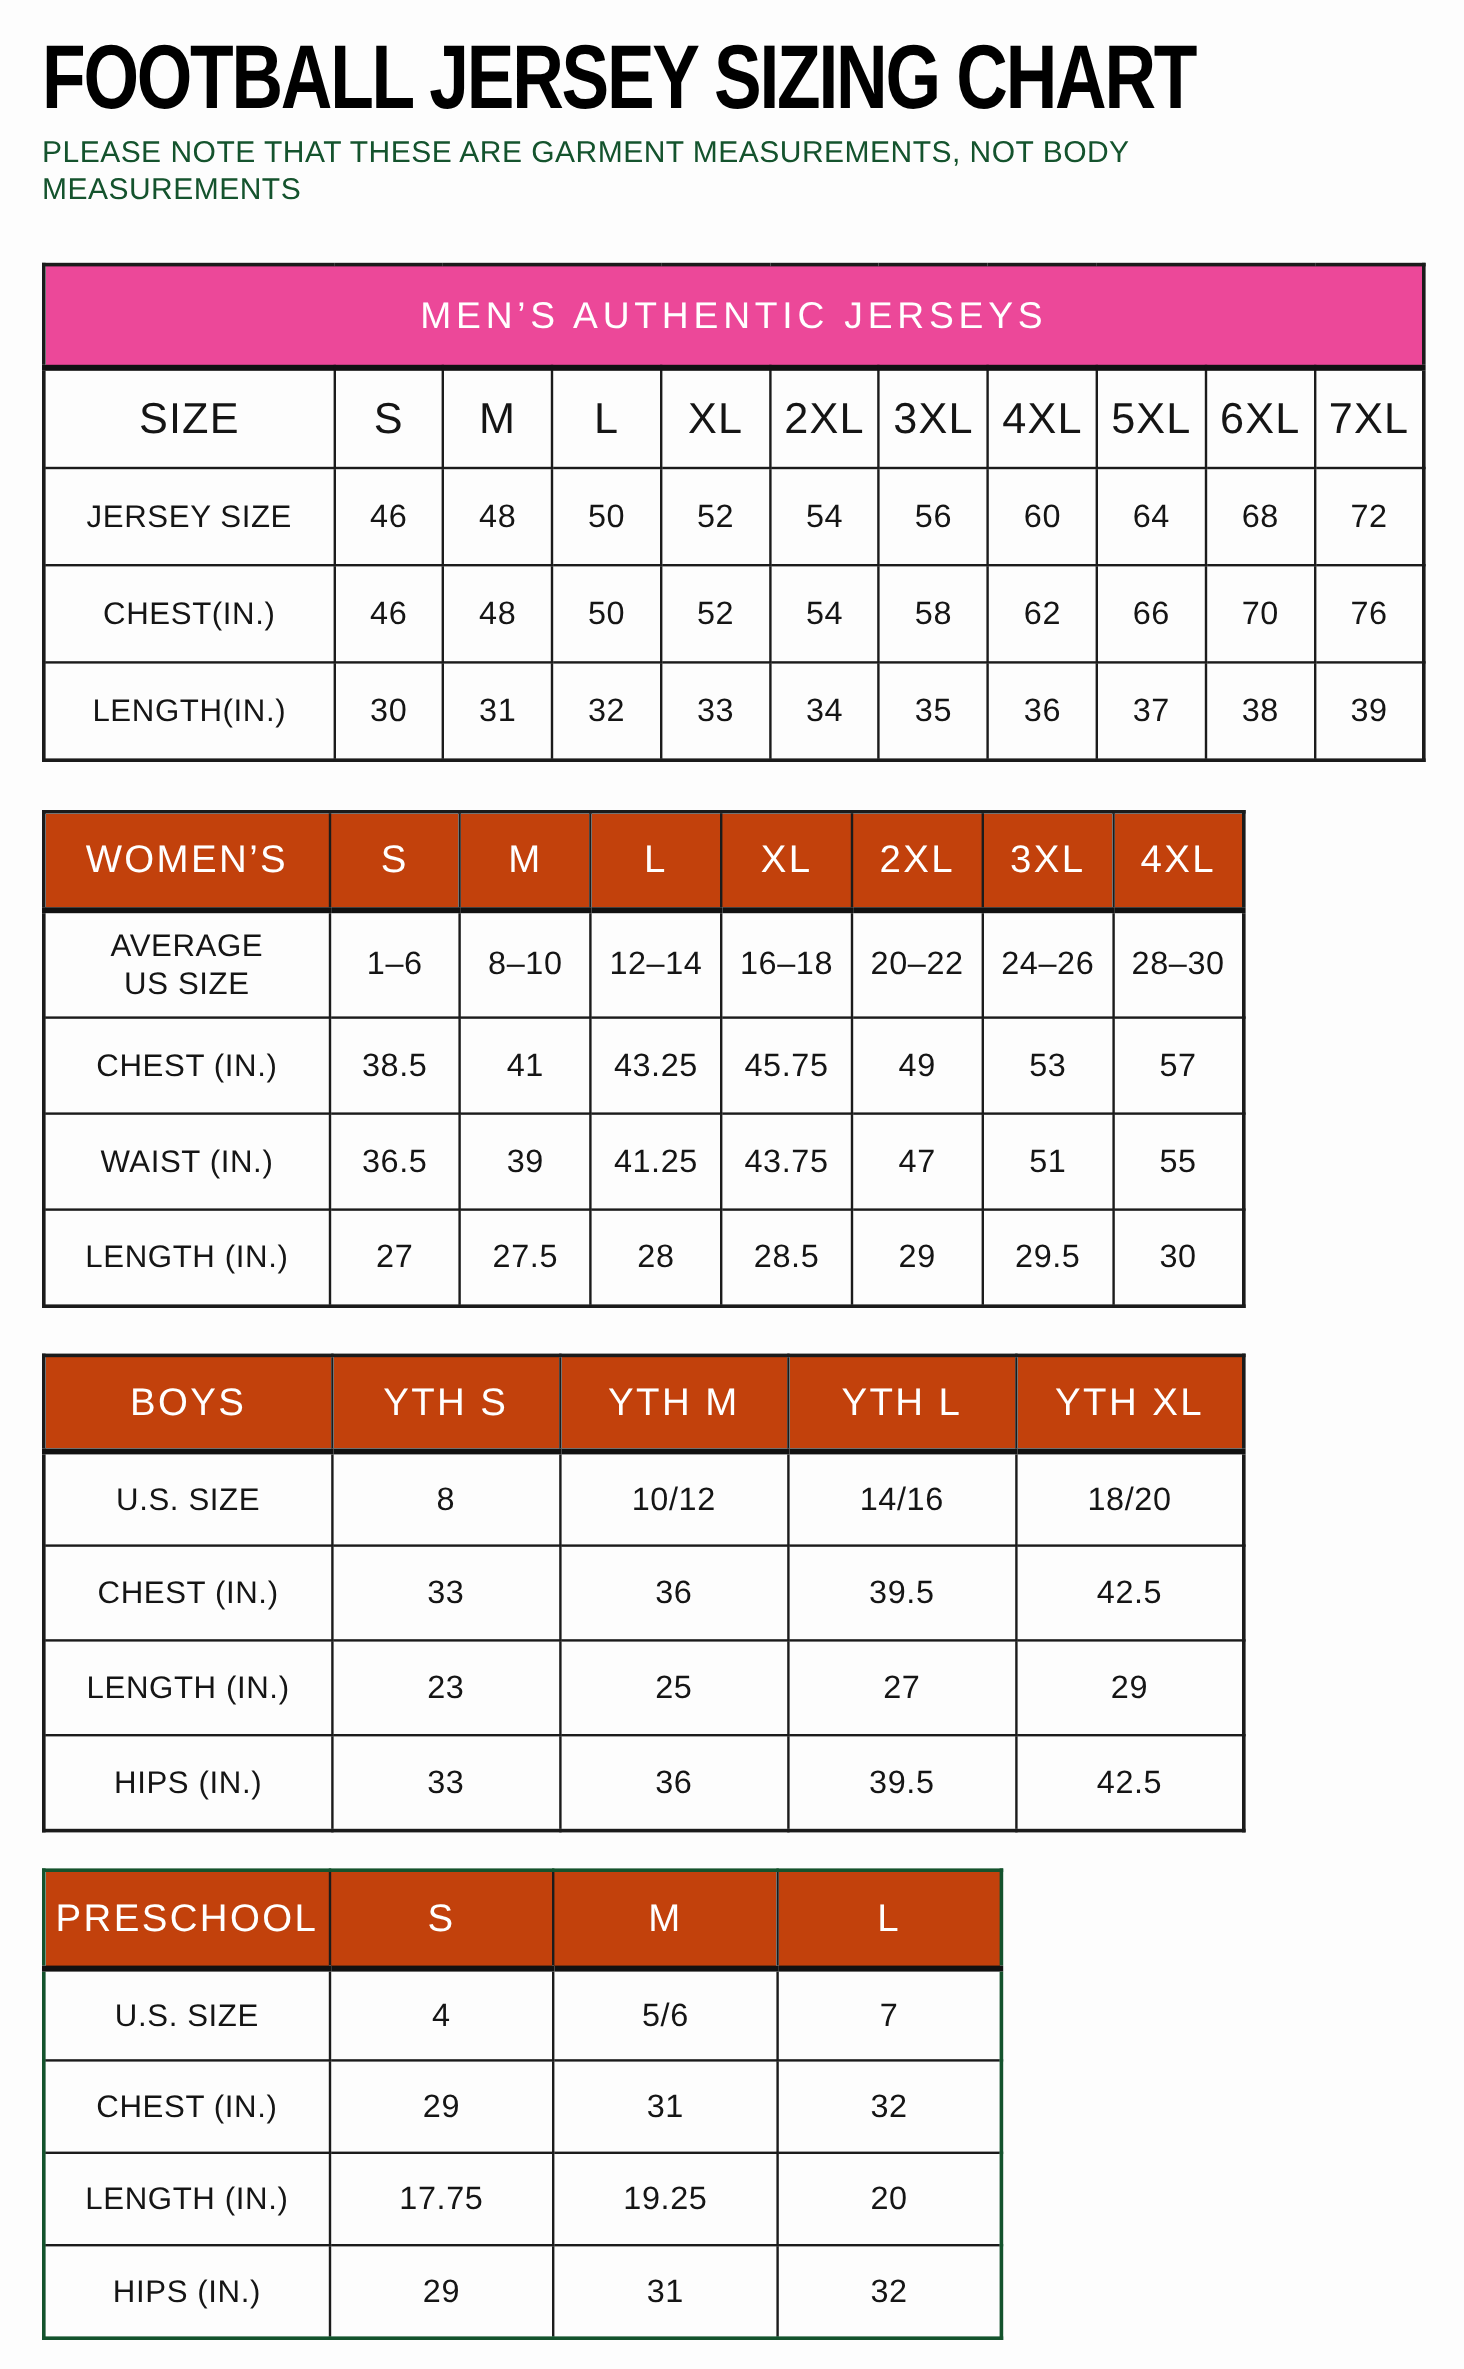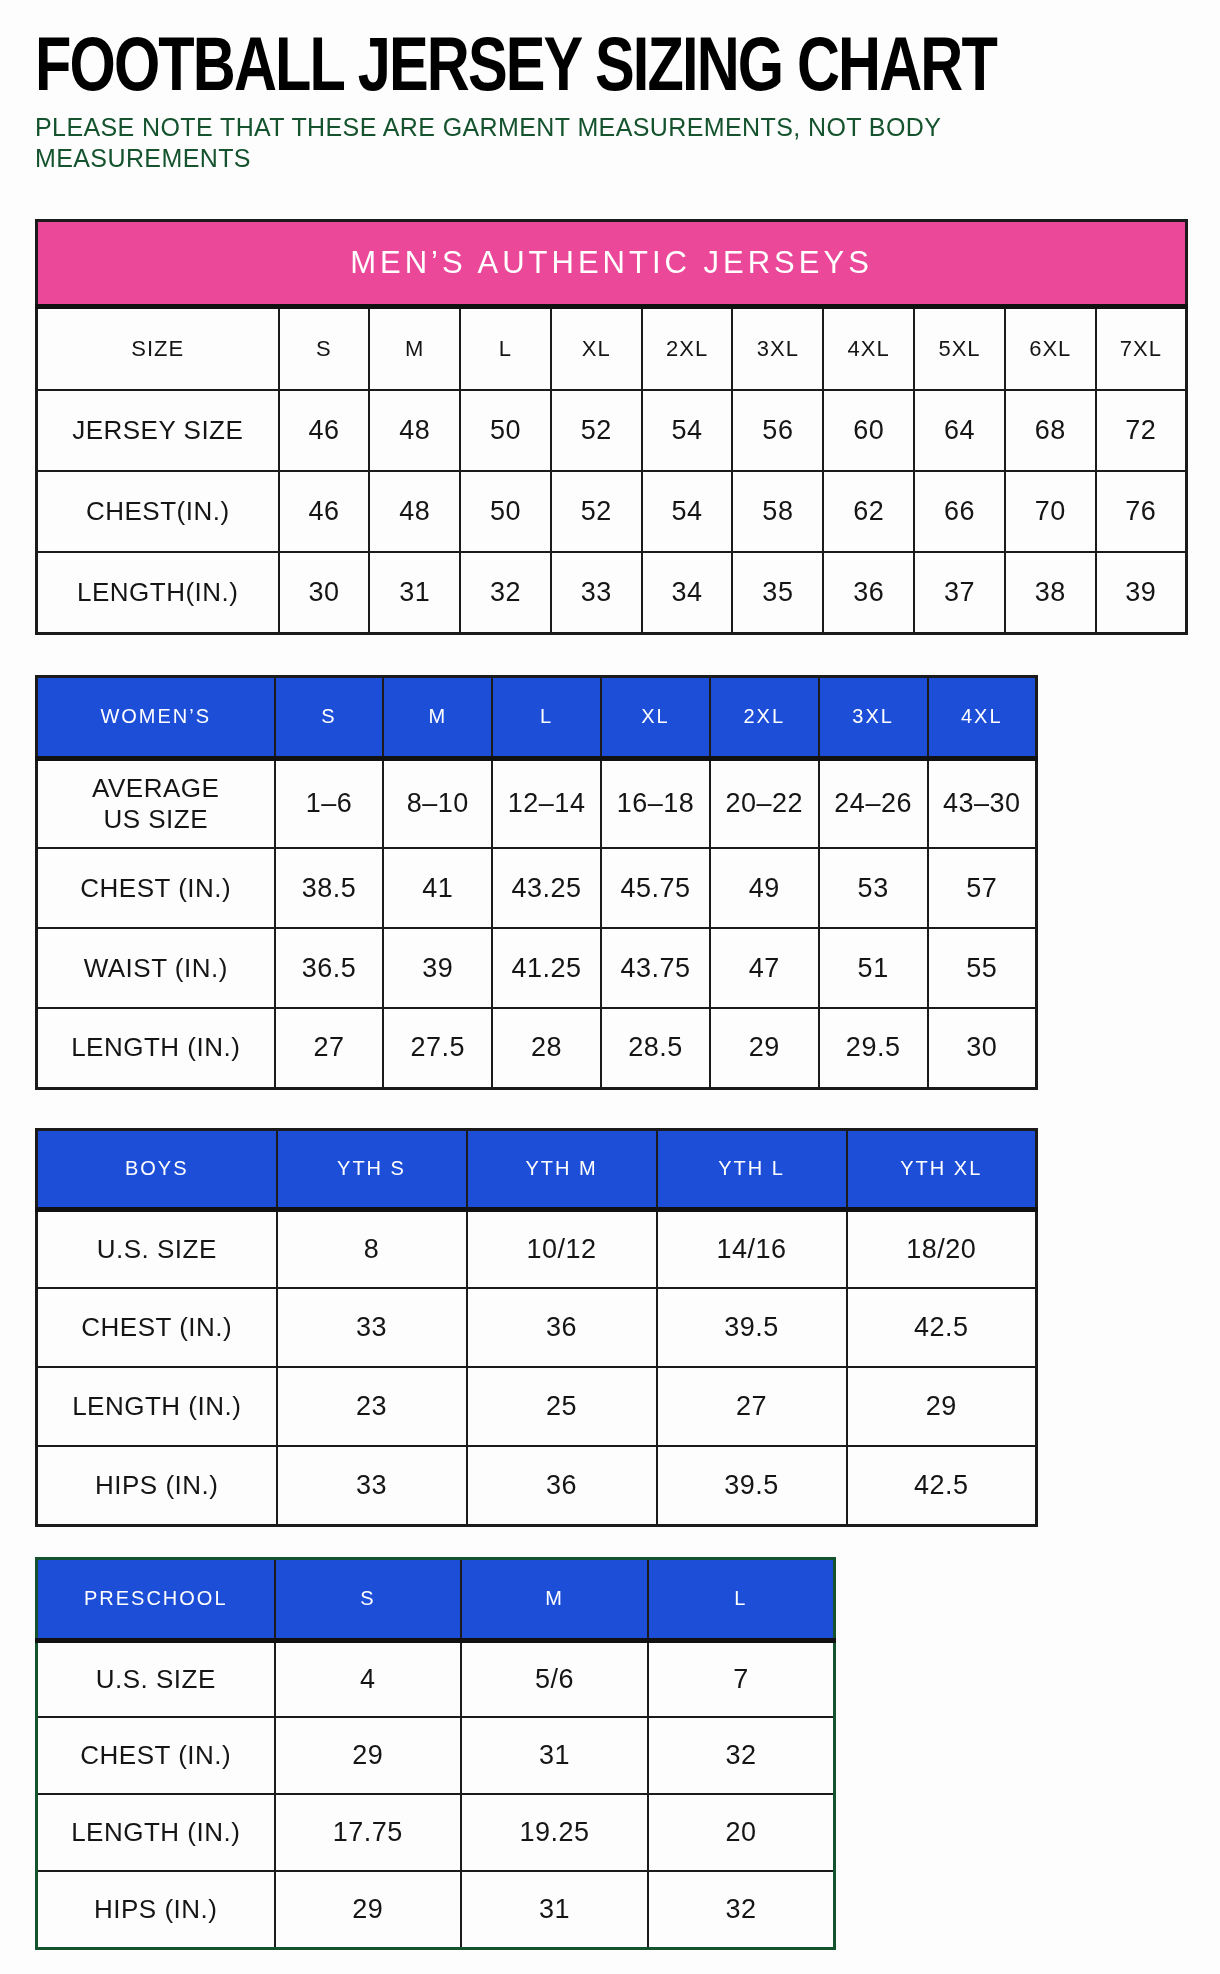--- a/index.html
+++ b/index.html
@@ -50,31 +50,31 @@
   
   .mens { width: 1153px; margin-bottom: 40px; border: 3px solid #1b1b1b; }
   .banner-cell {
     background: #ec4899;
     color: #ffffff;
     font-size: 31px;
     letter-spacing: 4px;
     height: 86px;
     border-bottom: 5px solid #111111;
   }
-  .size-row td { font-size: 22px; letter-spacing: 1px; height: 84px; }
+  .size-row td { font-size: 36px; letter-spacing: 1px; height: 84px; }
   .mens .data-row { height: 81px; text-align: center; }
   
   .womens, .boys { width: 1003px; border: 3px solid #1b1b1b; }
   .womens { margin-bottom: 38px; }
   .boys { margin-bottom: 30px; }
   .pre { width: 801px; border: 3px solid #14532d; margin-bottom: 20px; }
   .hdr th {
-    background: #1d4ed8;
+    background: #c2410c;
     color: #ffffff;
-    font-size: 20px;
+    font-size: 32px;
     letter-spacing: 2px;
     border-bottom: 5px solid #111111;
   }
   .womens .hdr th, .pre .hdr th { height: 82px; }
   .boys .hdr th { height: 80px; }
   .womens .data-row { height: 80px; }
   .womens .data-row.tall { height: 90px; }
   .boys .data-row { height: 79px; }
   .pre .data-row { height: 77px; }
   .lab { font-size: 26px; letter-spacing: 0.5px; }
@@ -193,21 +193,21 @@
       <th>4XL</th>
     </tr>
     <tr class="data-row tall">
       <td class="lab"><span class="narrow">AVERAGE US SIZE</span></td>
       <td class="val">1–6</td>
       <td class="val">8–10</td>
       <td class="val">12–14</td>
       <td class="val">16–18</td>
       <td class="val">20–22</td>
       <td class="val">24–26</td>
-      <td class="val">43–30</td>
+      <td class="val">28–30</td>
     </tr>
     <tr class="data-row">
       <td class="lab">CHEST (IN.)</td>
       <td class="val">38.5</td>
       <td class="val">41</td>
       <td class="val">43.25</td>
       <td class="val">45.75</td>
       <td class="val">49</td>
       <td class="val">53</td>
       <td class="val">57</td>

